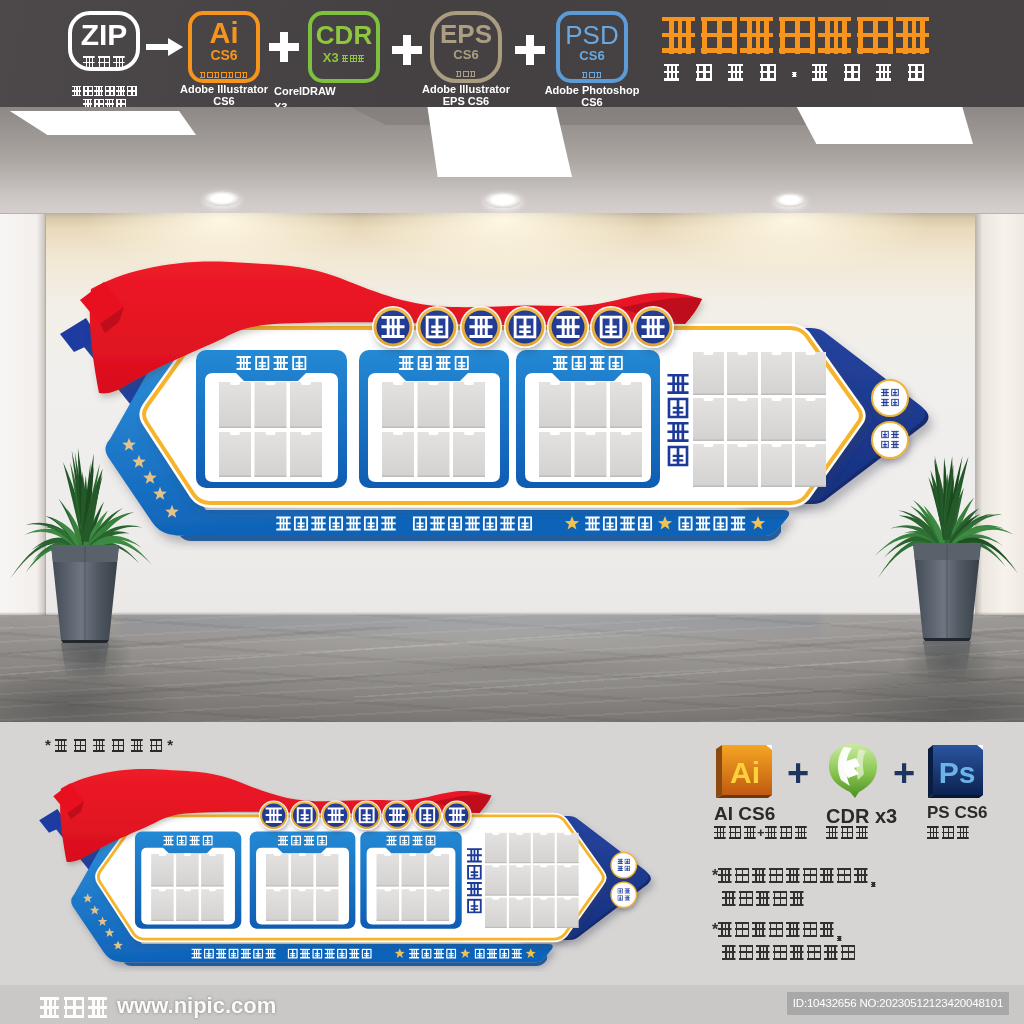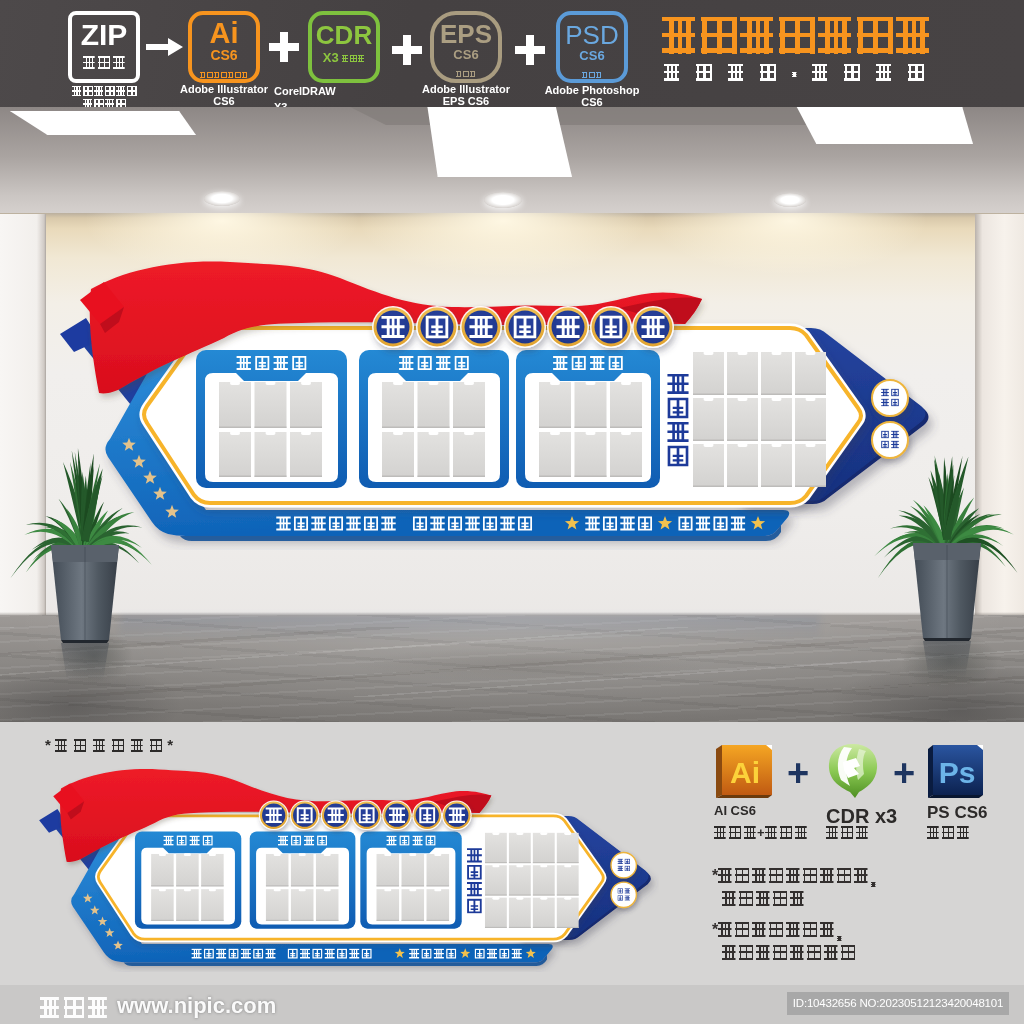--- a/index.html
+++ b/index.html
@@ -307,21 +307,21 @@
           <use href="#k2" x="673.0" y="266.0" width="15" height="15" fill="#ffffff"></use>
           <use href="#k1" x="690.5" y="266.0" width="15" height="15" fill="#ffffff"></use>
           <polygon points="718.0,266.0 716.1,271.0 710.9,271.2 715.0,274.5 713.6,279.6 718.0,276.6 722.4,279.6 721.0,274.5 725.1,271.2 719.9,271.0" fill="#f2c14e"></polygon>
         </g>
 </symbol>
 </defs>
   </svg>
 
 <div style="position:absolute;left:0;top:0;width:1024px;height:107px;background:linear-gradient(100deg,#4d494a,#454142 40%,#474344)">
 
-<div style="position:absolute;left:68px;top:11px;width:72px;height:72px;border:4px solid #fff;border-radius:8px;box-sizing:border-box;text-align:center">
+<div style="position:absolute;left:68px;top:11px;width:72px;height:60px;border:4px solid #fff;border-radius:22px;box-sizing:border-box;text-align:center">
       <div style="font-size:30px;font-weight:bold;color:#fff;line-height:32px;margin-top:4px">ZIP</div>
       <div style="margin-top:2px"><i class="q1" style="width:13px;height:13px;--k:#fff;margin-right:2px;vertical-align:-2px"></i><i class="q2" style="width:13px;height:13px;--k:#fff;margin-right:2px;vertical-align:-2px"></i><i class="q1" style="width:13px;height:13px;--k:#fff;vertical-align:-2px"></i></div>
     </div>
 
 <div style="position:absolute;left:44px;top:83px;width:120px;text-align:center;line-height:12px"><i class="q1" style="width:10px;height:10px;--k:#fff;margin-right:1px;vertical-align:-2px"></i><i class="q2" style="width:10px;height:10px;--k:#fff;margin-right:1px;vertical-align:-2px"></i><i class="q1" style="width:10px;height:10px;--k:#fff;margin-right:1px;vertical-align:-2px"></i><i class="q2" style="width:10px;height:10px;--k:#fff;margin-right:1px;vertical-align:-2px"></i><i class="q1" style="width:10px;height:10px;--k:#fff;margin-right:1px;vertical-align:-2px"></i><i class="q2" style="width:10px;height:10px;--k:#fff;vertical-align:-2px"></i><br><i class="q1" style="width:10px;height:10px;--k:#fff;margin-right:1px;vertical-align:-2px"></i><i class="q2" style="width:10px;height:10px;--k:#fff;margin-right:1px;vertical-align:-2px"></i><i class="q1" style="width:10px;height:10px;--k:#fff;margin-right:1px;vertical-align:-2px"></i><i class="q2" style="width:10px;height:10px;--k:#fff;vertical-align:-2px"></i></div>
 
 <svg style="position:absolute;left:146px;top:36px" width="38" height="22">
       <path d="M0,8 H22 V2 L37,11 L22,20 V14 H0 Z" fill="#fff"></path>
     </svg>
 
@@ -550,21 +550,21 @@
 <div style="position:absolute;left:893px;top:30px;font-size:38px;font-weight:bold;color:#1e3560">+</div>
 
 <svg style="position:absolute;left:927px;top:21px" width="60" height="56" viewBox="0 0 60 56">
 <path d="M6,2 L56,2 L56,52 L6,52 Z" fill="url(#gPs)"></path>
       <path d="M1,6 L6,2 L6,52 L1,55 Z" fill="#0a1c40"></path>
       <path d="M1,55 L6,52 L56,52 L52,55 Z" fill="#081630"></path>
 <path d="M50,2 L56,2 L56,7 Z" fill="#fff"></path>
 <text x="30" y="40" font-size="30" font-weight="bold" fill="#6cb4e8" text-anchor="middle" font-family="Liberation Sans">Ps</text>
     </svg>
 
-<div style="position:absolute;left:714px;top:81px;font-size:13px;font-weight:bold;color:#2c2a29">AI CS6</div>
+<div style="position:absolute;left:714px;top:81px;font-size:19px;font-weight:bold;color:#2c2a29">AI CS6</div>
 <div style="position:absolute;left:714px;top:101px"><i class="q1" style="width:13px;height:13px;--k:#2c2a29;margin-right:2px;vertical-align:-2px"></i><i class="q2" style="width:13px;height:13px;--k:#2c2a29;margin-right:2px;vertical-align:-2px"></i><i class="q1" style="width:13px;height:13px;--k:#2c2a29;vertical-align:-2px"></i><span style="font-size:13px;font-weight:bold;color:#2c2a29">+</span><i class="q1" style="width:13px;height:13px;--k:#2c2a29;margin-right:2px;vertical-align:-2px"></i><i class="q2" style="width:13px;height:13px;--k:#2c2a29;margin-right:2px;vertical-align:-2px"></i><i class="q1" style="width:13px;height:13px;--k:#2c2a29;vertical-align:-2px"></i></div>
 <div style="position:absolute;left:826px;top:83px;font-size:20px;font-weight:bold;color:#2c2a29">CDR x3</div>
 <div style="position:absolute;left:826px;top:101px"><i class="q1" style="width:13px;height:13px;--k:#2c2a29;margin-right:2px;vertical-align:-2px"></i><i class="q2" style="width:13px;height:13px;--k:#2c2a29;margin-right:2px;vertical-align:-2px"></i><i class="q1" style="width:13px;height:13px;--k:#2c2a29;vertical-align:-2px"></i></div>
 <div style="position:absolute;left:927px;top:81px;font-size:17px;font-weight:bold;color:#2c2a29">PS CS6</div>
 <div style="position:absolute;left:927px;top:101px"><i class="q1" style="width:13px;height:13px;--k:#2c2a29;margin-right:2px;vertical-align:-2px"></i><i class="q2" style="width:13px;height:13px;--k:#2c2a29;margin-right:2px;vertical-align:-2px"></i><i class="q1" style="width:13px;height:13px;--k:#2c2a29;vertical-align:-2px"></i></div>
 
 <div style="position:absolute;left:712px;top:142px;font-size:16px;font-weight:bold;color:#332f2e;line-height:23px">*<i class="q1" style="width:15px;height:15px;--k:#332f2e;margin-right:2px;vertical-align:-2px"></i><i class="q2" style="width:15px;height:15px;--k:#332f2e;margin-right:2px;vertical-align:-2px"></i><i class="q1" style="width:15px;height:15px;--k:#332f2e;margin-right:2px;vertical-align:-2px"></i><i class="q2" style="width:15px;height:15px;--k:#332f2e;margin-right:2px;vertical-align:-2px"></i><i class="q1" style="width:15px;height:15px;--k:#332f2e;margin-right:2px;vertical-align:-2px"></i><i class="q2" style="width:15px;height:15px;--k:#332f2e;margin-right:2px;vertical-align:-2px"></i><i class="q1" style="width:15px;height:15px;--k:#332f2e;margin-right:2px;vertical-align:-2px"></i><i class="q2" style="width:15px;height:15px;--k:#332f2e;margin-right:2px;vertical-align:-2px"></i><i class="q1" style="width:15px;height:15px;--k:#332f2e;vertical-align:-2px"></i><i class="q1" style="width:5px;height:5px;--k:#332f2e;margin-left:2px;vertical-align:-6px"></i><br><span style="margin-left:10px"><i class="q1" style="width:15px;height:15px;--k:#332f2e;margin-right:2px;vertical-align:-2px"></i><i class="q2" style="width:15px;height:15px;--k:#332f2e;margin-right:2px;vertical-align:-2px"></i><i class="q1" style="width:15px;height:15px;--k:#332f2e;margin-right:2px;vertical-align:-2px"></i><i class="q2" style="width:15px;height:15px;--k:#332f2e;margin-right:2px;vertical-align:-2px"></i><i class="q1" style="width:15px;height:15px;--k:#332f2e;vertical-align:-2px"></i></span></div>
 
 <div style="position:absolute;left:712px;top:196px;font-size:16px;font-weight:bold;color:#332f2e;line-height:23px">*<i class="q1" style="width:15px;height:15px;--k:#332f2e;margin-right:2px;vertical-align:-2px"></i><i class="q2" style="width:15px;height:15px;--k:#332f2e;margin-right:2px;vertical-align:-2px"></i><i class="q1" style="width:15px;height:15px;--k:#332f2e;margin-right:2px;vertical-align:-2px"></i><i class="q2" style="width:15px;height:15px;--k:#332f2e;margin-right:2px;vertical-align:-2px"></i><i class="q1" style="width:15px;height:15px;--k:#332f2e;margin-right:2px;vertical-align:-2px"></i><i class="q2" style="width:15px;height:15px;--k:#332f2e;margin-right:2px;vertical-align:-2px"></i><i class="q1" style="width:15px;height:15px;--k:#332f2e;vertical-align:-2px"></i><i class="q1" style="width:5px;height:5px;--k:#332f2e;margin-left:2px;vertical-align:-6px"></i><br><span style="margin-left:10px"><i class="q1" style="width:15px;height:15px;--k:#332f2e;margin-right:2px;vertical-align:-2px"></i><i class="q2" style="width:15px;height:15px;--k:#332f2e;margin-right:2px;vertical-align:-2px"></i><i class="q1" style="width:15px;height:15px;--k:#332f2e;margin-right:2px;vertical-align:-2px"></i><i class="q2" style="width:15px;height:15px;--k:#332f2e;margin-right:2px;vertical-align:-2px"></i><i class="q1" style="width:15px;height:15px;--k:#332f2e;margin-right:2px;vertical-align:-2px"></i><i class="q2" style="width:15px;height:15px;--k:#332f2e;margin-right:2px;vertical-align:-2px"></i><i class="q1" style="width:15px;height:15px;--k:#332f2e;margin-right:2px;vertical-align:-2px"></i><i class="q2" style="width:15px;height:15px;--k:#332f2e;vertical-align:-2px"></i></span></div>
 </div>

